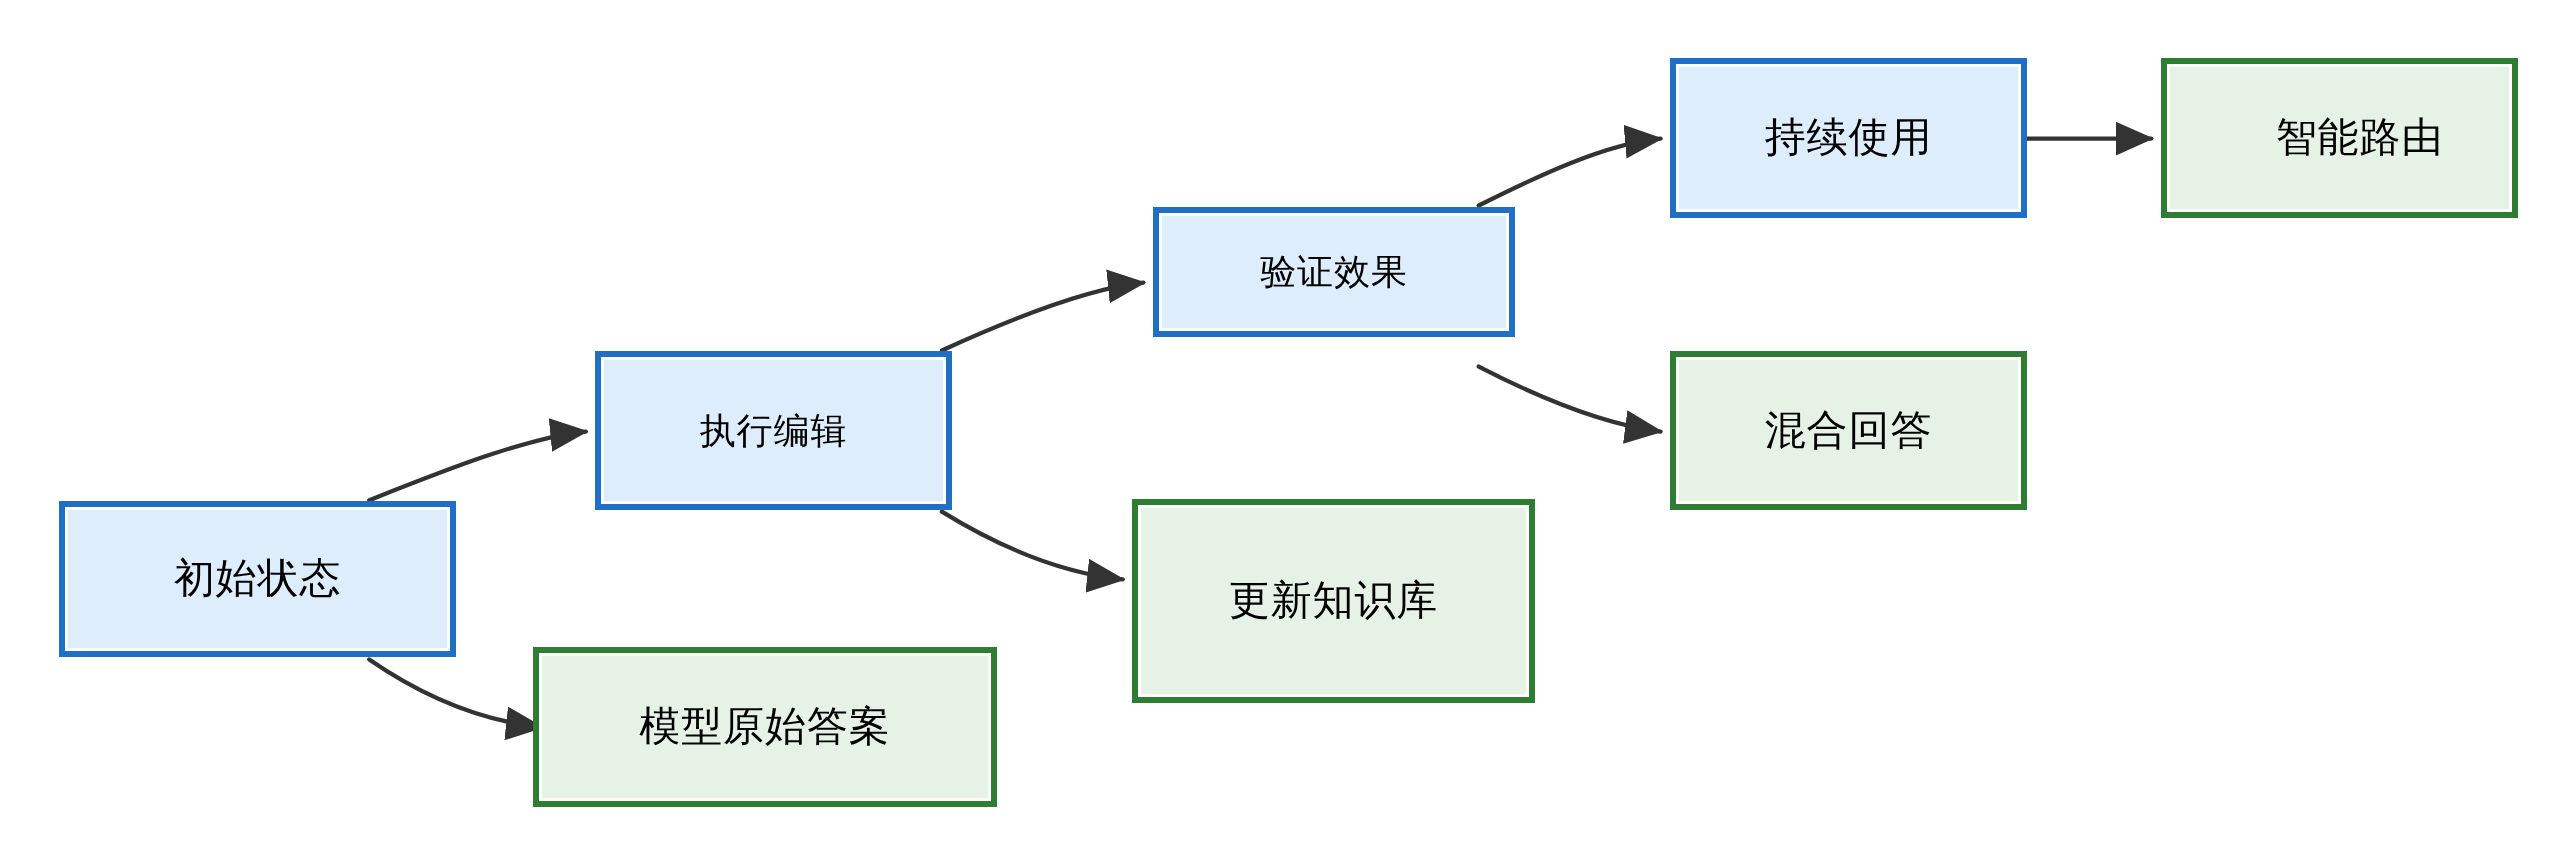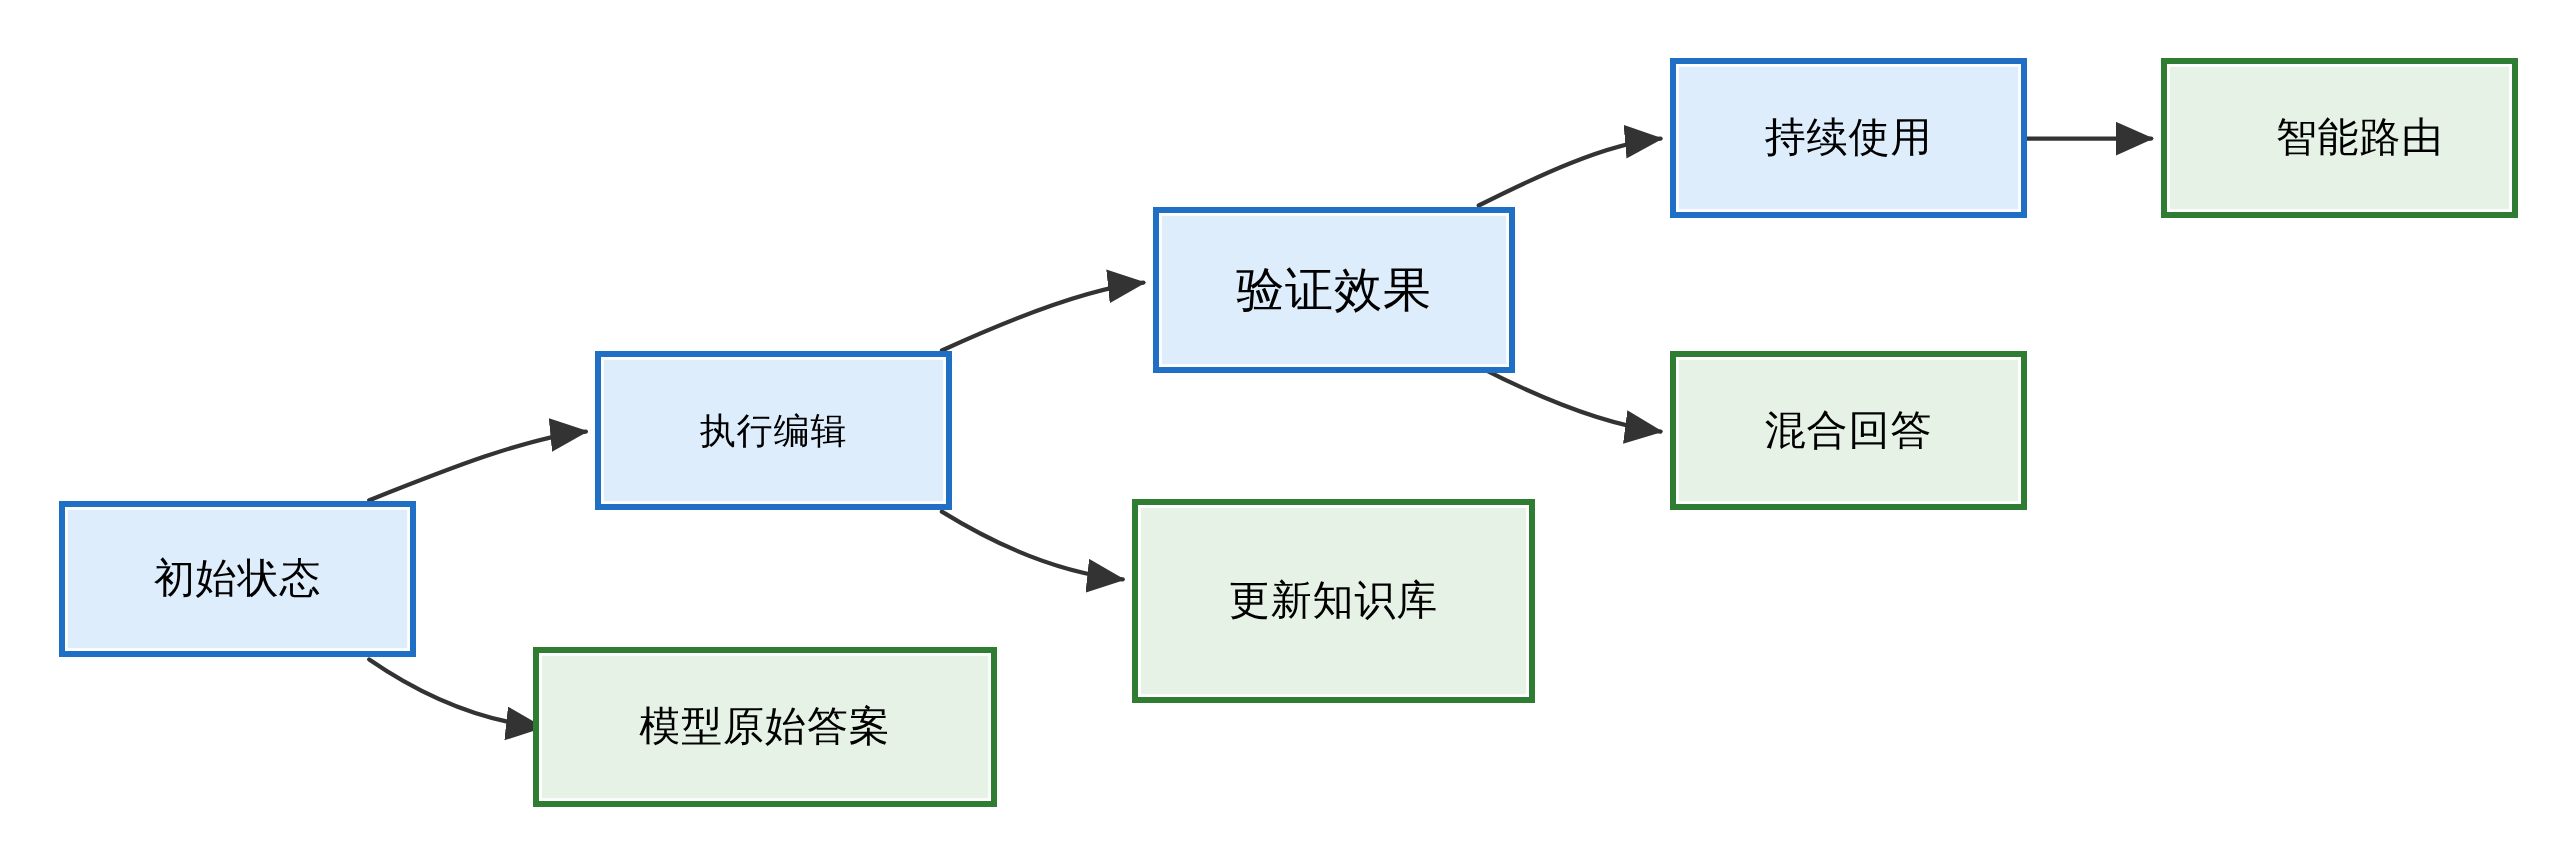--- a/index.html
+++ b/index.html
@@ -67,27 +67,27 @@
         <path d="M 392 700 C 450 740, 510 765, 575 772" fill="none" stroke="#333333" stroke-width="4.5" stroke-linecap="round" marker-end="url(#arrowhead)"></path>
         <path d="M 1000 372 C 1070 340, 1155 306, 1214 300" fill="none" stroke="#333333" stroke-width="4.5" stroke-linecap="round" marker-end="url(#arrowhead)"></path>
         <path d="M 1000 543 C 1060 580, 1125 608, 1192 615" fill="none" stroke="#333333" stroke-width="4.5" stroke-linecap="round" marker-end="url(#arrowhead)"></path>
         <path d="M 1570 218 C 1630 188, 1705 152, 1763 147" fill="none" stroke="#333333" stroke-width="4.5" stroke-linecap="round" marker-end="url(#arrowhead)"></path>
         <path d="M 1570 389 C 1630 420, 1700 450, 1763 458" fill="none" stroke="#333333" stroke-width="4.5" stroke-linecap="round" marker-end="url(#arrowhead)"></path>
         <path d="M 2152 147 L 2284 147" fill="none" stroke="#333333" stroke-width="4.5" stroke-linecap="round" marker-end="url(#arrowhead)"></path>
       </g>
   </svg>
 
   <div id="nodes-group">
-      <div class="node node-blue" style="left: 59px; top: 501px; width: 357px; height: 156px; font-size: 41px;">
+      <div class="node node-blue" style="left: 59px; top: 501px; width: 397px; height: 156px; font-size: 41px;">
         <span class="node-label">初始状态</span>
       </div>
       <div class="node node-blue" style="left: 595px; top: 351px; width: 357px; height: 159px; font-size: 36px;">
         <span class="node-label">执行编辑</span>
       </div>
-      <div class="node node-blue" style="left: 1153px; top: 207px; width: 362px; height: 166px; font-size: 48px;">
+      <div class="node node-blue" style="left: 1153px; top: 207px; width: 362px; height: 130px; font-size: 36px;">
         <span class="node-label">验证效果</span>
       </div>
       <div class="node node-blue" style="left: 1670px; top: 58px; width: 357px; height: 160px; font-size: 41px;">
         <span class="node-label">持续使用</span>
       </div>
       <div class="node node-green" style="left: 2161px; top: 58px; width: 357px; height: 160px; font-size: 41px; padding-left: 40px;">
         <span class="node-label">智能路由</span>
       </div>
       <div class="node node-green" style="left: 1670px; top: 351px; width: 357px; height: 159px; font-size: 41px; justify-content: center;">
         <span class="node-label">混合回答</span>

